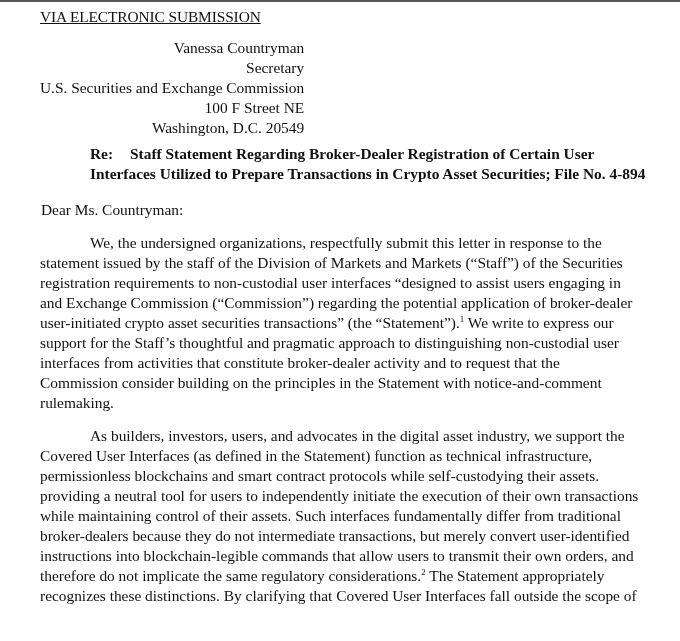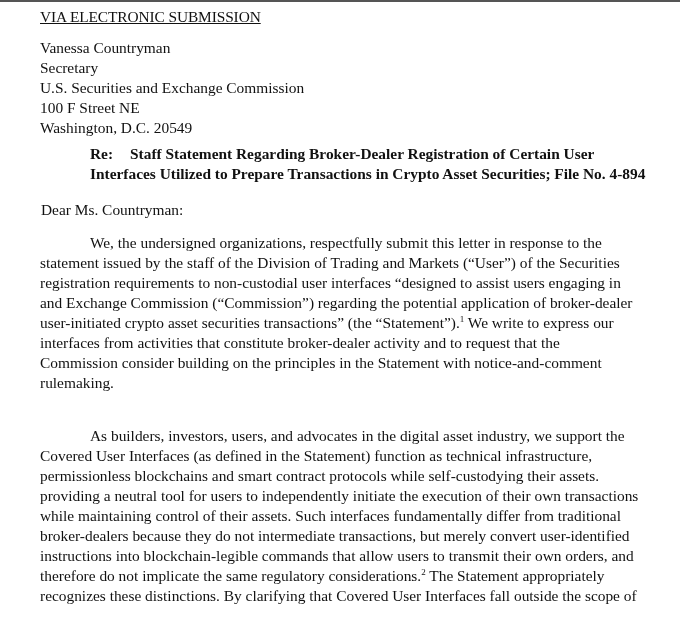--- a/index.html
+++ b/index.html
@@ -36,21 +36,21 @@
       font-weight: normal;
       text-decoration: underline;
       font-size: 15.4px;
       letter-spacing: -0.1px;
     }
     .address {
       position: absolute;
       left: 0;
       top: 38px;
     }
-    .address div { height: 20px; white-space: nowrap; }
+    .address div { height: 20px; white-space: nowrap; text-align: right; }
     .re-block {
       position: absolute;
       left: 50px;
       top: 144px;
       width: 580px;
     }
     .re-line {
       height: 20px;
       white-space: nowrap;
       font-weight: bold;
@@ -111,24 +111,25 @@
     </div>
     <div class="re-line">
       <span class="re-subject">Interfaces Utilized to Prepare Transactions in Crypto Asset Securities; File No. 4-894</span>
     </div>
   </div>
 
   <div class="salutation">Dear Ms. Countryman:</div>
 
   <div class="para" id="para1">
     <div class="line first">We, the undersigned organizations, respectfully submit this letter in response to the</div>
-    <div class="line">statement issued by the staff of the Division of Trading and Markets (“User”) of the Securities</div>
+    <div class="line">statement issued by the staff of the Division of Markets and Markets (“Staff”) of the Securities</div>
     <div class="line">registration requirements to non-custodial user interfaces “designed to assist users engaging in</div>
     <div class="line">and Exchange Commission (“Commission”) regarding the potential application of broker-dealer</div>
     <div class="line"><span>user-initiated crypto asset securities transactions” (the “Statement”).</span><sup>1</sup><span> We write to express our</span></div>
+    <div class="line">support for the Staff’s thoughtful and pragmatic approach to distinguishing non-custodial user</div>
     <div class="line">interfaces from activities that constitute broker-dealer activity and to request that the</div>
     <div class="line">Commission consider building on the principles in the Statement with notice-and-comment</div>
     <div class="line">rulemaking.</div>
   </div>
 
   <div class="para" id="para2">
     <div class="line first">As builders, investors, users, and advocates in the digital asset industry, we support the</div>
     <div class="line">Covered User Interfaces (as defined in the Statement) function as technical infrastructure,</div>
     <div class="line">permissionless blockchains and smart contract protocols while self-custodying their assets.</div>
     <div class="line">providing a neutral tool for users to independently initiate the execution of their own transactions</div>

